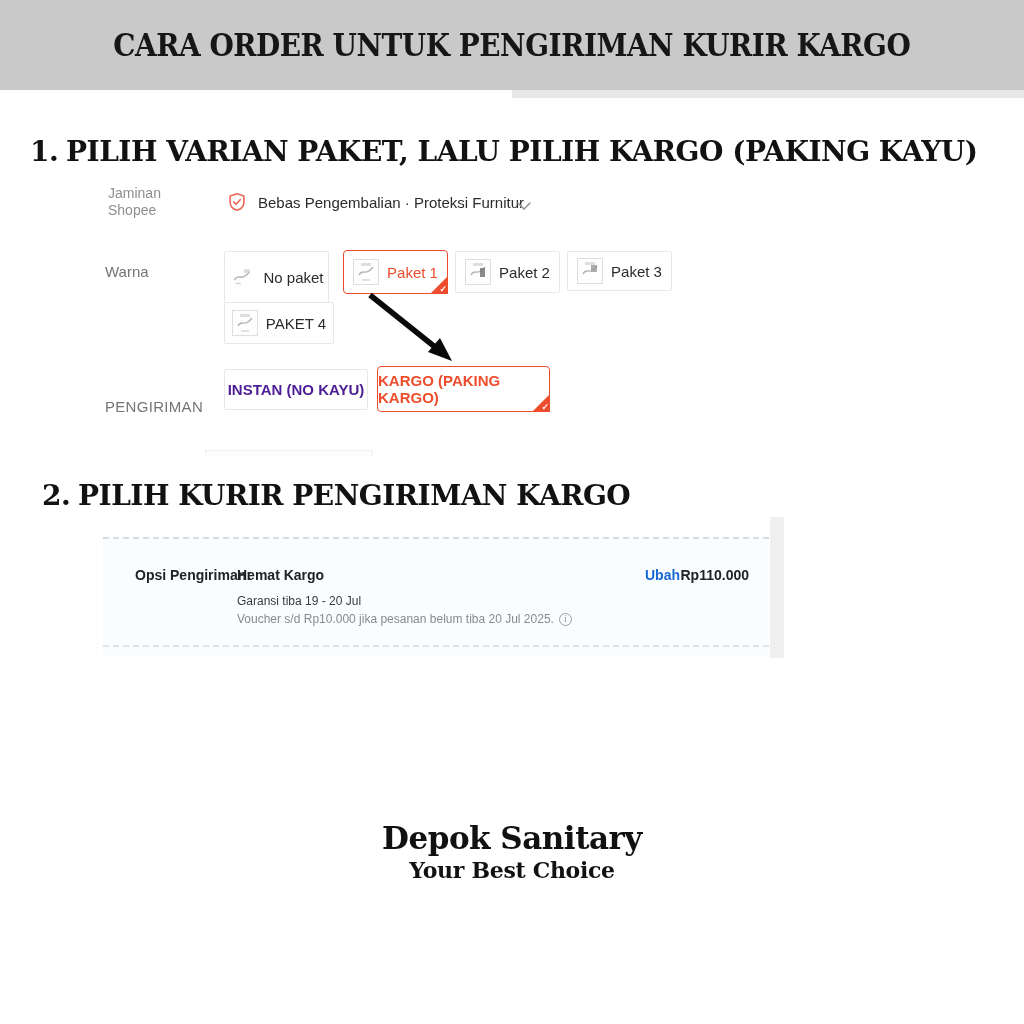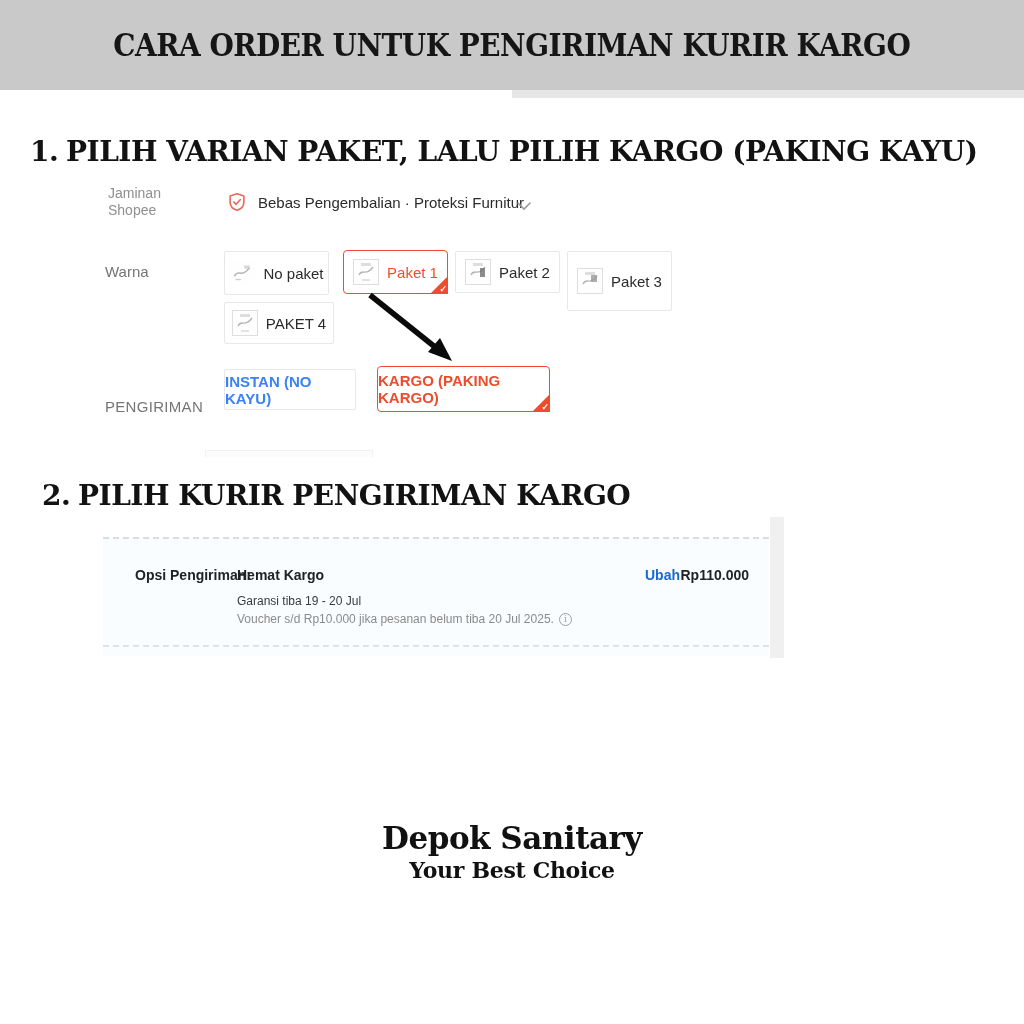--- a/index.html
+++ b/index.html
@@ -115,21 +115,21 @@
   </span>
   <div class="abs guarantee-text" style="left:258px; top:194px;">Bebas Pengembalian · Proteksi Furnitur</div>
   <span class="abs" style="left:516px; top:197px; width:16px; height:12px;">
     <svg viewBox="0 0 16 10" width="16" height="10" fill="none" stroke="#9a9a9a" stroke-width="1.6" stroke-linecap="round">
       <path d="M2 2 L8 8 L14 2"></path>
     </svg>
   </span>
 
   <div class="abs lbl" style="left:105px; top:263px;">Warna</div>
 
-  <div class="opt-btn" style="left:224px; top:251px; width:105px; height:44px;">
+  <div class="opt-btn" style="left:224px; top:251px; width:105px; height:52px;">
     <span class="thumb noborder">
       <svg viewBox="0 0 24 24">
           <path d="M5 15 C8 8 12 17 19 7" stroke="#b5b5b5" stroke-width="1.4" fill="none"></path>
           <path d="M6 18 h5" stroke="#cfcfcf" stroke-width="1.2"></path>
           <rect x="14" y="5" width="5" height="3" fill="#c6c6c6" opacity="0.7"></rect>
         </svg>
     </span>
     <span>No paket</span>
   </div>
 
@@ -151,21 +151,21 @@
     <span class="thumb">
       <svg viewBox="0 0 24 24">
           <path d="M5 15 C8 8 12 17 19 7" stroke="#b5b5b5" stroke-width="1.4" fill="none"></path>
           <rect x="14" y="8" width="5" height="9" fill="#6f6f6f" opacity="0.8"></rect>
           <rect x="7" y="3" width="10" height="3" fill="#d6d6d6" opacity="0.8"></rect>
         </svg>
     </span>
     <span>Paket 2</span>
   </div>
 
-  <div class="opt-btn" style="left:567px; top:251px; width:105px; height:60px;">
+  <div class="opt-btn" style="left:567px; top:251px; width:105px; height:40px;">
     <span class="thumb">
       <svg viewBox="0 0 24 24">
           <path d="M5 15 C8 8 12 17 19 7" stroke="#b5b5b5" stroke-width="1.4" fill="none"></path>
           <rect x="13" y="6" width="6" height="7" fill="#9a9a9a" opacity="0.8"></rect>
           <rect x="7" y="3" width="10" height="3" fill="#d6d6d6" opacity="0.8"></rect>
         </svg>
     </span>
     <span>Paket 3</span>
   </div>
 
@@ -182,21 +182,21 @@
 
   <span class="abs" style="left:360px; top:288px; width:100px; height:85px;">
     <svg viewBox="0 0 100 85" width="100" height="85">
       <line x1="10" y1="7" x2="80" y2="63" stroke="#0a0a0a" stroke-width="5.5"></line>
       <polygon points="92,73 68,64 80,50" fill="#0a0a0a"></polygon>
     </svg>
   </span>
 
   <div class="abs lbl" style="left:105px; top:398px; letter-spacing:0.3px;">PENGIRIMAN</div>
 
-  <div class="opt-btn" style="left:224px; top:369px; width:132px; height:41px; font-weight:bold; font-size:15px; color:#3b82f6;">
+  <div class="opt-btn" style="left:224px; top:369px; width:144px; height:41px; font-weight:bold; font-size:15px; color:#4c1d95;">
     <span>INSTAN (NO KAYU)</span>
   </div>
 
   <div class="opt-btn selected" style="left:377px; top:366px; width:173px; height:46px; font-weight:bold; font-size:15px;">
     <span>KARGO (PAKING KARGO)</span>
     <span class="badge">
         <span class="badge-check">✓</span>
       </span>
   </div>
 

